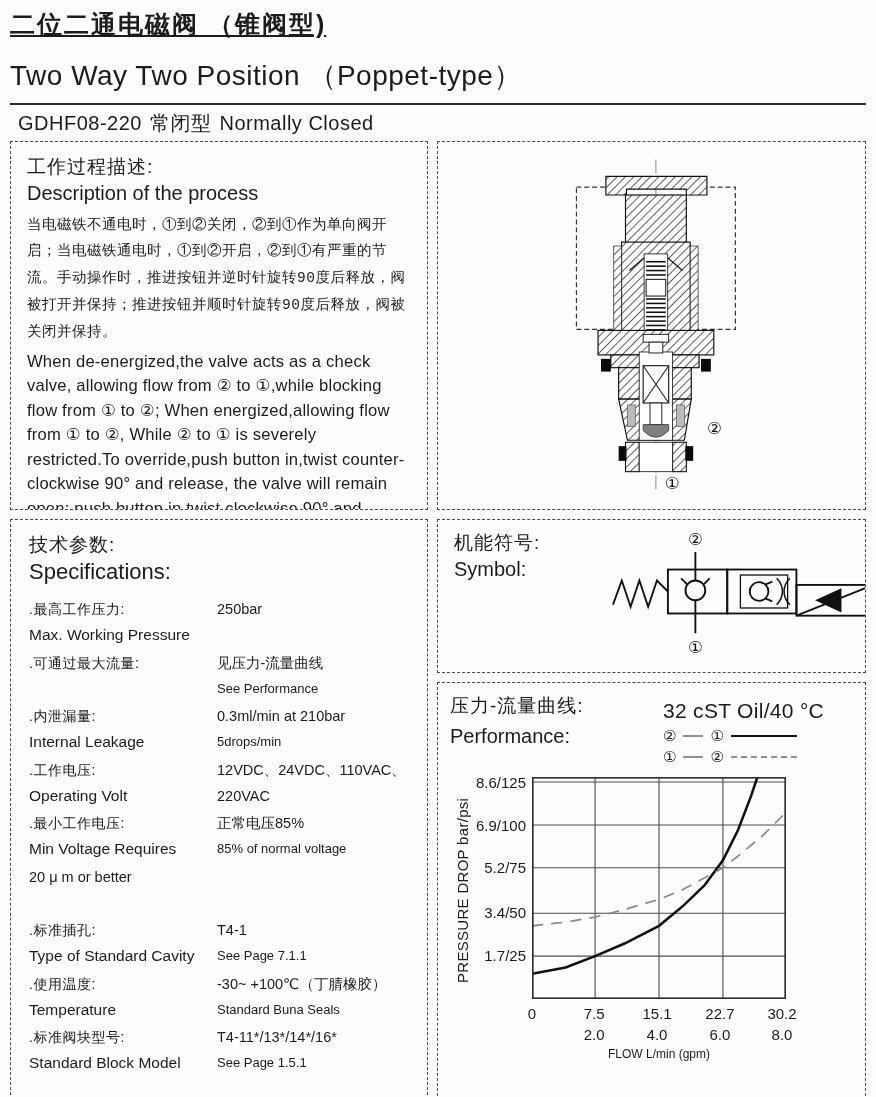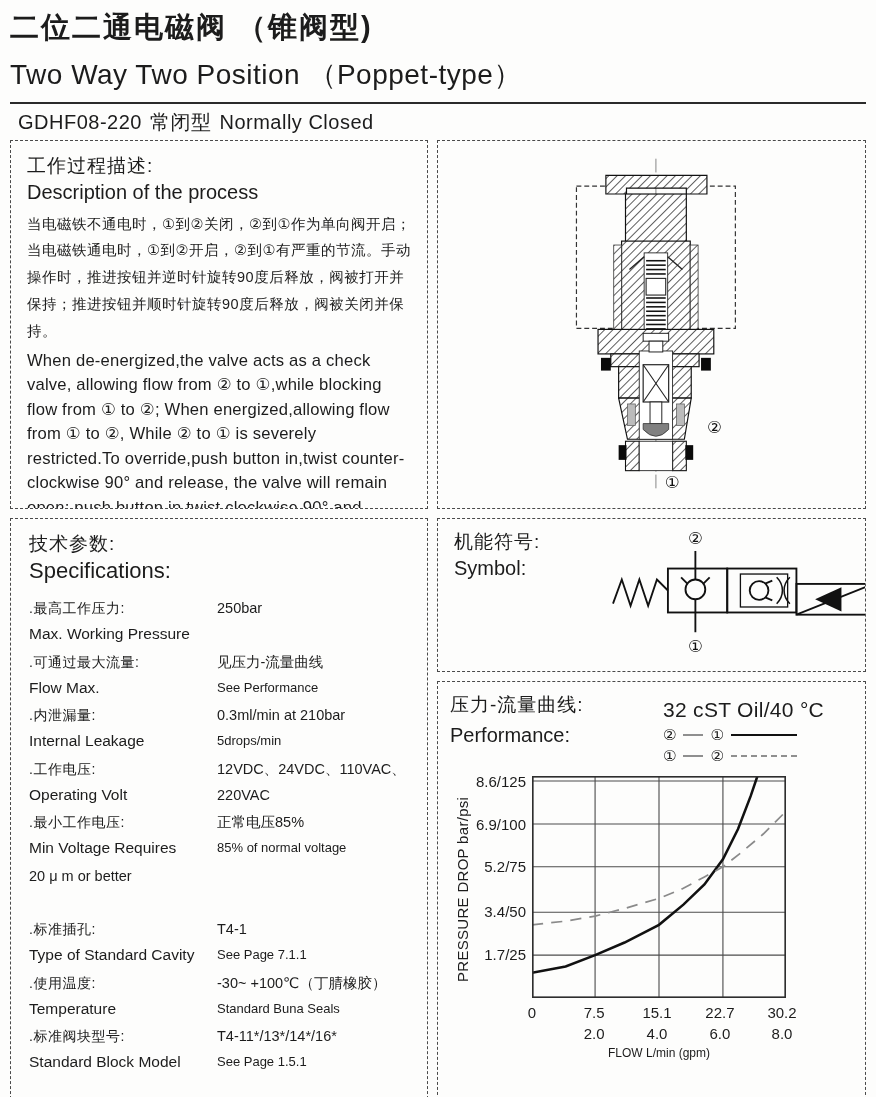--- a/index.html
+++ b/index.html
@@ -2,41 +2,41 @@
 <html><head>
 <meta charset="utf-8">
 <style>
   * { margin:0; padding:0; box-sizing:border-box; }
   html,body { width:876px; background:#fdfdfc; }
   body { height:1097px; overflow:hidden; color:#1c1c1c;
          font-family:"Liberation Sans","DejaVu Sans",sans-serif; position:relative; }
 
   
   .header { padding:8px 10px 0 10px; }
-  .title-cn { font-size:29px; font-weight:600; letter-spacing:2px; }
-  .title-en { font-size:28px; font-weight:400; margin-top:8px; letter-spacing:0.5px; }
+  .title-cn { font-size:25px; font-weight:600; letter-spacing:2px;text-decoration:underline; }
+  .title-en { font-size:28px; font-weight:400; margin-top:16px; letter-spacing:0.5px; }
   .header-rule { border:none; border-top:2px solid #2b2b2b; margin:8px 0 0 0; }
   .model-line { font-size:20px; font-weight:500; padding:5px 0 4px 8px; letter-spacing:0.5px; }
   .model-line span { margin-right:8px; }
 
   
   .main { display:grid; grid-template-columns:418px 429px; column-gap:9px; padding:0 0 0 10px; align-items:start; }
   .col { display:flex; flex-direction:column; gap:9px; }
   .box { border:1.6px dashed #4a4a4a; background:#fdfdfc; overflow:hidden; }
   .box-desc   { height:369px; padding:12px 14px 8px 16px; }
   .box-specs  { height:591px; padding:12px 14px 8px 18px; }
   .box-draw   { height:369px; padding:2px; }
   .box-symbol { height:154px; padding:10px 12px 4px 16px; display:flex; }
   .box-perf   { height:429px; padding:10px 10px 4px 12px; }
 
   .h-cn { font-size:19px; font-weight:400; letter-spacing:1px; line-height:1.35; }
   .h-en { font-size:20px; font-weight:400; line-height:1.3; }
 
   
-  .desc-cn { font-size:14.5px; line-height:1.85; margin-top:6px; letter-spacing:0.5px; }
+  .desc-cn { font-size:14.5px; line-height:1.85; margin-top:6px; letter-spacing:0.5px;font-family:Liberation Mono, monospace; }
   .desc-en { font-size:16.6px; line-height:1.48; margin-top:4px; letter-spacing:0.2px; }
 
   
   .spec-rows { margin-top:10px; }
   .spec-row { display:grid; grid-template-columns:188px 1fr; min-height:53.5px; }
   .spec-row .cn { font-size:14px; line-height:26px; letter-spacing:0.5px; }
   .spec-row .en { font-size:15.5px; line-height:26px; }
   .spec-row .v1 { font-size:14.5px; line-height:26px; }
   .spec-row .v2 { font-size:13px;  line-height:26px; }
 
@@ -101,21 +101,20 @@
               <div class="en">Max. Working Pressure</div>
             </div>
           <div>
               <div class="v1">250bar</div>
               <div class="v2"></div>
             </div>
         </div>
         <div class="spec-row">
           <div>
               <div class="cn">.可通过最大流量:</div>
-              <div class="en">Flow Max.</div>
             </div>
           <div>
               <div class="v1">见压力-流量曲线</div>
               <div class="v2">See Performance</div>
             </div>
         </div>
         <div class="spec-row">
           <div>
               <div class="cn">.内泄漏量:</div>
               <div class="en">Internal Leakage</div>

